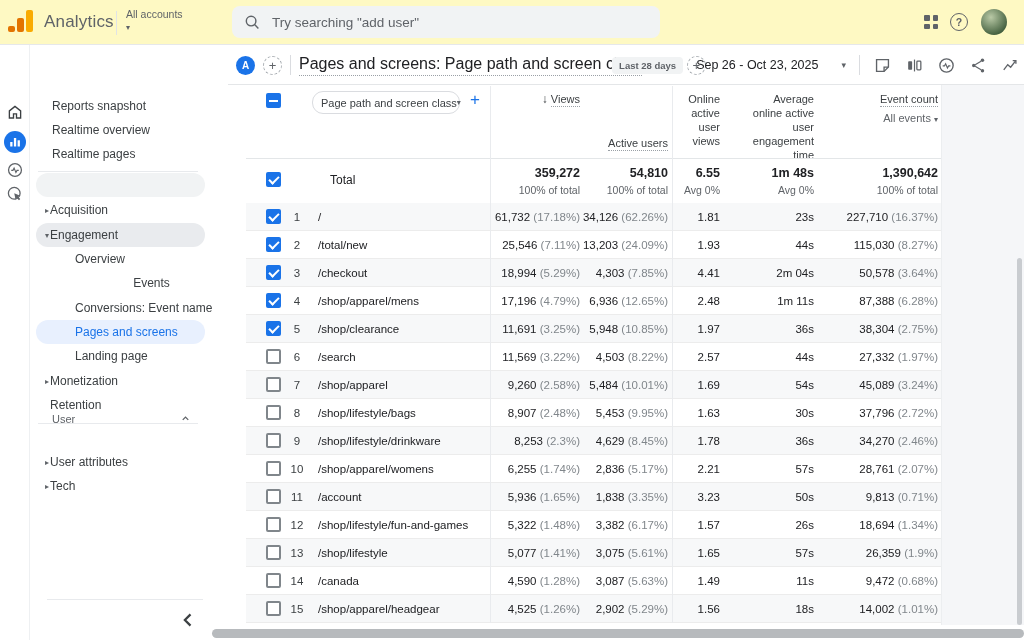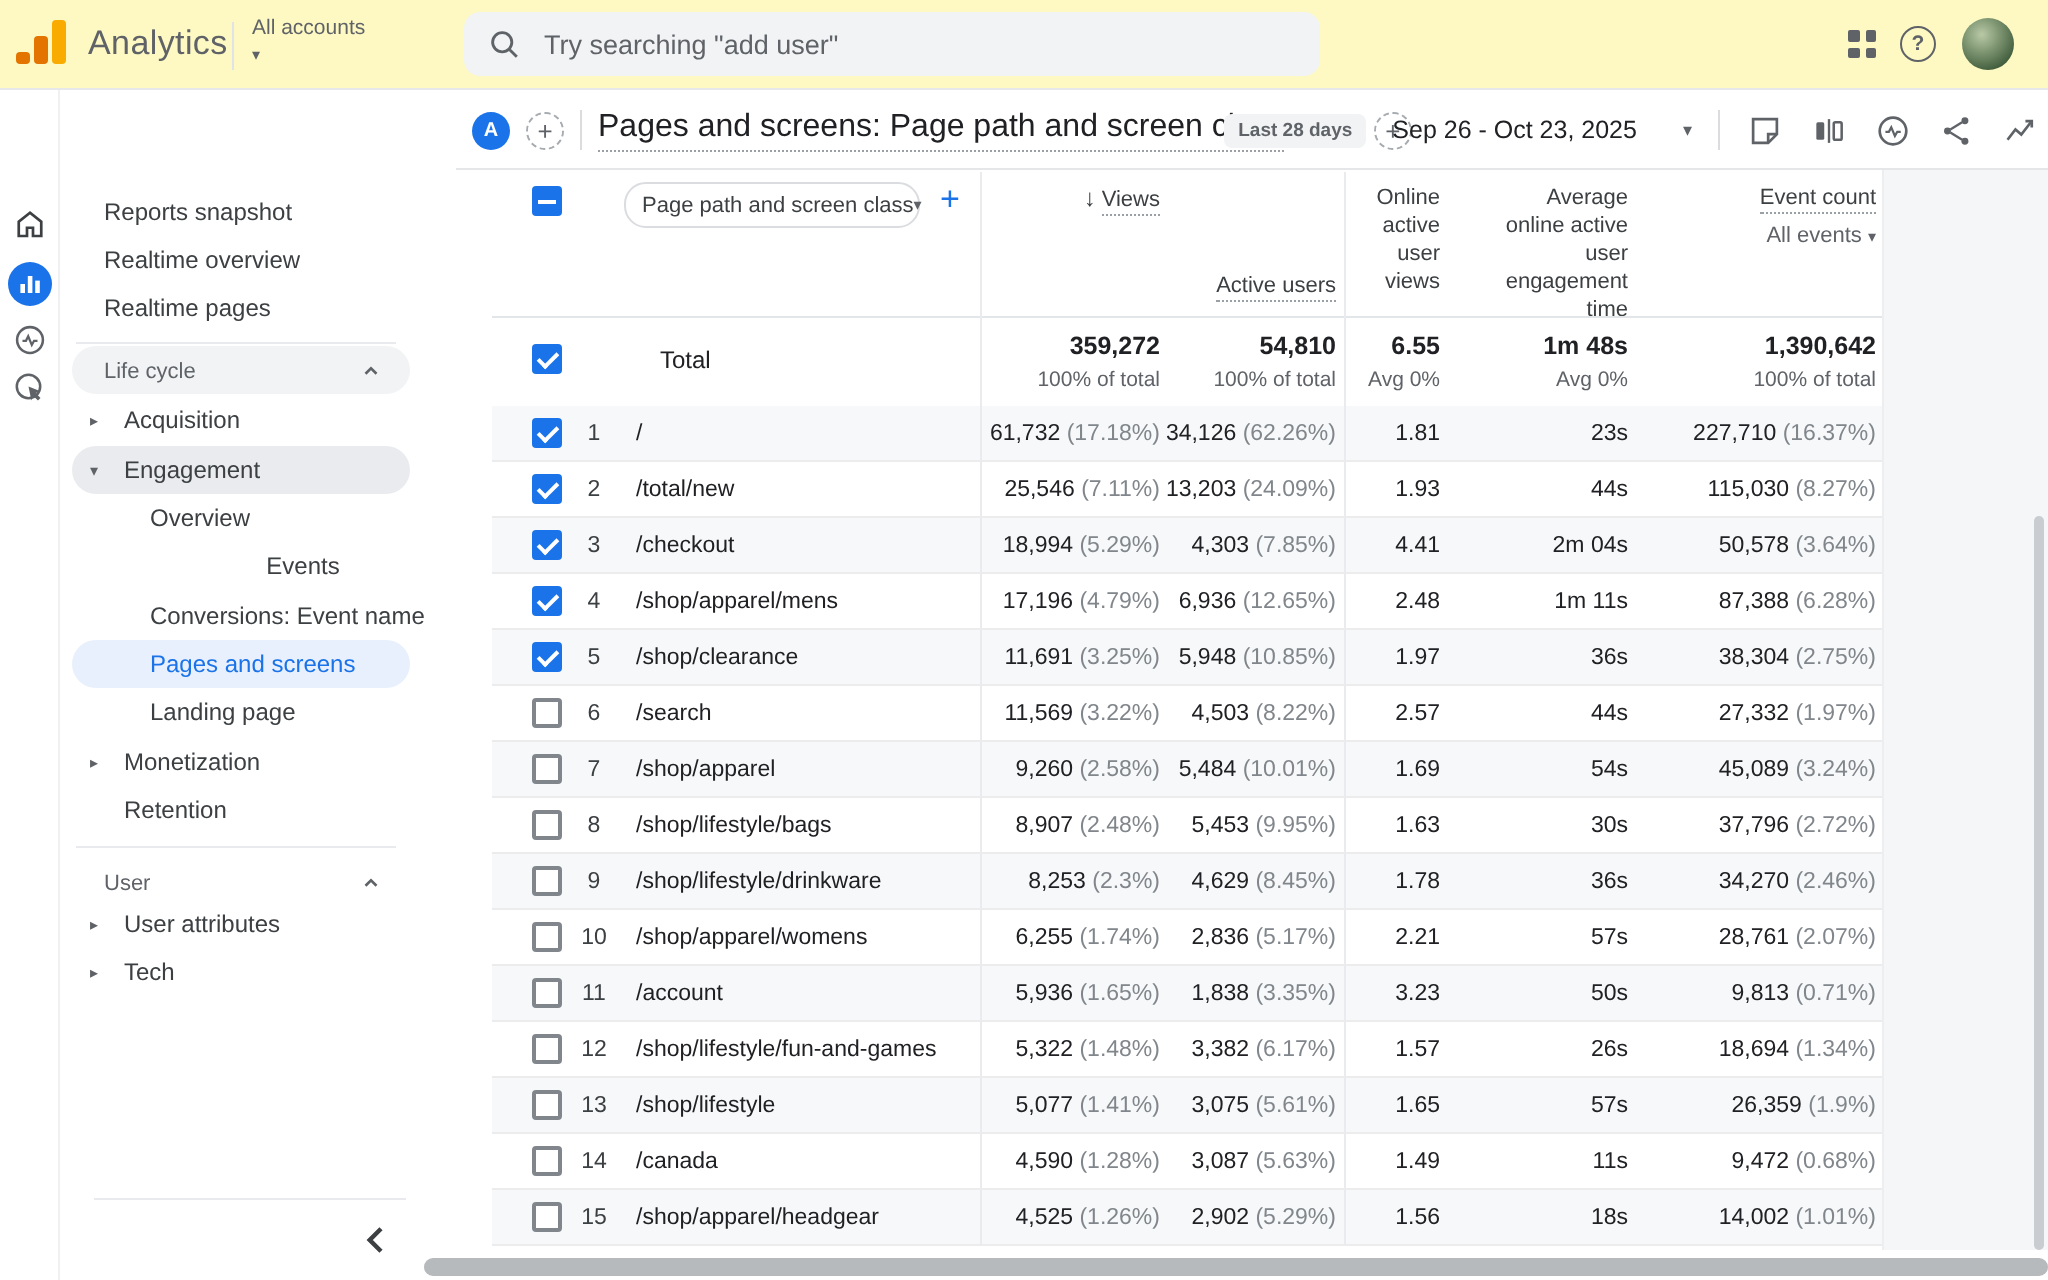--- a/index.html
+++ b/index.html
@@ -38,21 +38,21 @@
   .rail-ic { position:absolute; left:6px; width:18px; height:18px; cursor:pointer; }
   .rail-sel { position:absolute; left:4px; top:86px; width:22px; height:22px; border-radius:50%;
               display:flex; align-items:center; justify-content:center; cursor:pointer; }
 
   
   .sidenav { position:absolute; left:30px; top:45px; width:198px; height:595px; background:#fff; z-index:4; }
   .nav-item { position:absolute; left:0; width:198px; height:24px; font-size:12px; color:#3c4043;
               display:flex; align-items:center; cursor:pointer; }
   .nav-pill { position:absolute; left:6px; width:169px; height:24px; border-radius:13px; }
   .lab-l1 { margin-left:22px; }
-  .lab-l2 { margin-left:32px;text-align:right; }
+  .lab-l2 { margin-left:20px;text-align:right; }
   .lab-l3 { margin-left:45px; }
   .tree-caret { position:absolute; left:15px; font-size:8px; color:#5f6368; top:8px; }
   .sec-div { position:absolute; left:8px; width:160px; height:1px; background:#e8eaed; }
   .sec-head { position:absolute; left:0; width:198px; height:25px; font-size:11px; color:#5f6368;
               display:flex; align-items:center; cursor:pointer; }
   .sec-chev { position:absolute; left:150px; top:7px; }
   .nav-sel-label { color:#1a73e8; font-weight:bold; }
   .bottom-div { position:absolute; left:17px; top:554px; width:156px; height:1px; background:#e8eaed; }
   .collapse-btn { position:absolute; left:148px; top:565px; width:20px; height:20px; cursor:pointer; }
 
@@ -191,26 +191,20 @@
     </div>
   <div class="nav-item" style="top:73px;">
     <span class="lab-l1">Realtime overview</span>
     </div>
   <div class="nav-item" style="top:97px;">
     <span class="lab-l1">Realtime pages</span>
     </div>
 
   <div class="sec-div" style="top:126px;"></div>
   <div class="nav-pill" style="top:128px; background:#f1f3f4;"></div>
-  <div class="sec-head" style="top:128px;">
-    <span class="lab-l1">Life cycle</span>
-    <svg class="sec-chev" width="11" height="11" viewBox="0 0 12 12">
-      <path d="M3 7.5 6 4.5l3 3" fill="none" stroke="#5f6368" stroke-width="1.4"></path>
-      </svg>
-  </div>
 
   <div class="nav-item" style="top:153px;">
     <span class="tree-caret">▸</span>
     <span class="lab-l2">Acquisition</span>
     </div>
 
   <div class="nav-pill" style="top:178px; background:#e9ebee;"></div>
   <div class="nav-item" style="top:178px;">
     <span class="tree-caret">▾</span>
     <span class="lab-l2">Engagement</span>
@@ -236,21 +230,21 @@
     </div>
   <div class="nav-item" style="top:324px;">
     <span class="tree-caret">▸</span>
     <span class="lab-l2">Monetization</span>
     </div>
   <div class="nav-item" style="top:348px;">
     <span class="lab-l2">Retention</span>
     </div>
 
   <div class="sec-div" style="top:378px;"></div>
-  <div class="sec-head" style="top:384px;">
+  <div class="sec-head" style="top:361px;">
     <span class="lab-l1">User</span>
     <svg class="sec-chev" width="11" height="11" viewBox="0 0 12 12">
       <path d="M3 7.5 6 4.5l3 3" fill="none" stroke="#5f6368" stroke-width="1.4"></path>
       </svg>
   </div>
   <div class="nav-item" style="top:405px;">
     <span class="tree-caret">▸</span>
     <span class="lab-l2">User attributes</span>
     </div>
   <div class="nav-item" style="top:429px;">

